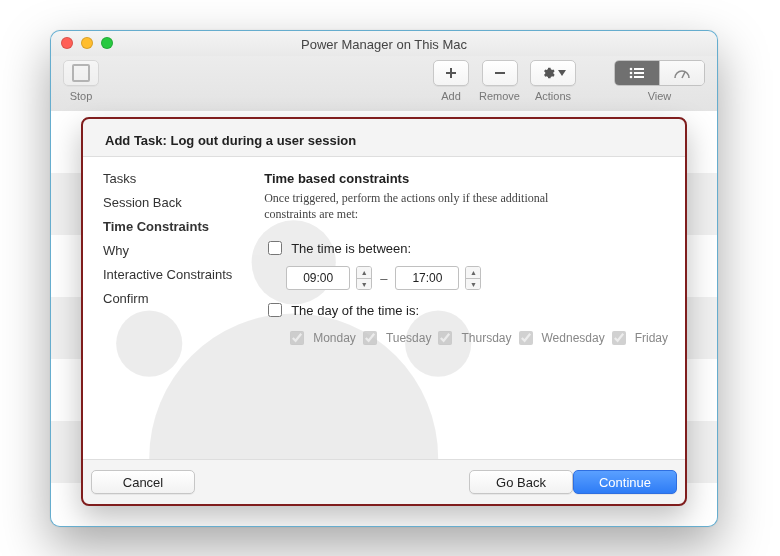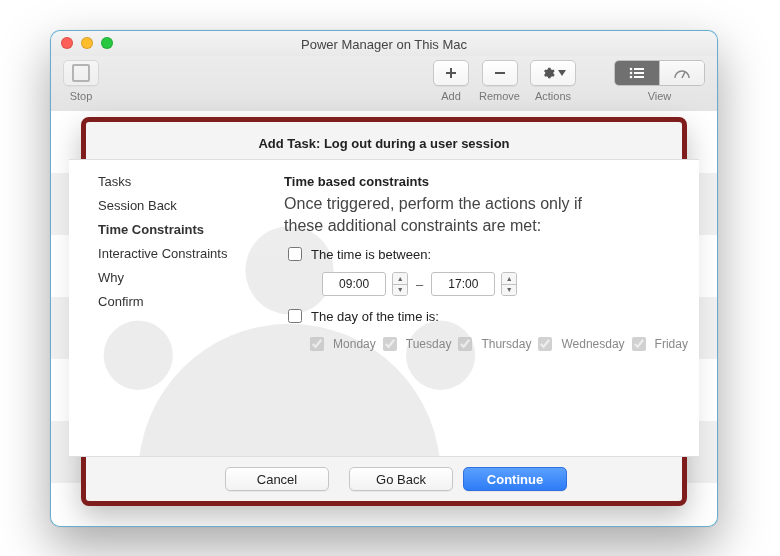--- a/index.html
+++ b/index.html
@@ -101,26 +101,25 @@
   .seg .seg-btn + .seg-btn { border-left:1px solid #c2c2c2; }
 
   
   .sheet {
     position: absolute;
     left: 30px;
     right: 30px;
     bottom: 20px;
     top: 86px;
     background: #f4f4f4;
-    border: 5px solid #7f1d1d;
+    border: 2px solid #7f1d1d;
     border-radius: 8px;
     box-shadow: 0 12px 30px rgba(0,0,0,0.25);
     display: flex;
     flex-direction: column;
-    align-items: center;
   }
   .sheet-header {
     padding: 14px 22px 8px 22px;
     font-weight: 600;
     font-size: 13px;
   }
   .sheet-body {
     flex: 1;
     display: flex;
     background: #fff;
@@ -131,52 +130,52 @@
   }
   .ghost {
     position: absolute;
     inset: 0;
     opacity: 0.07;
     pointer-events: none;
   }
 
   .nav {
     width: 172px;
-    padding: 14px 0 0 29px;
+    padding: 14px 0 0 20px;
     display: flex;
     flex-direction: column;
     gap: 9px;
     font-size: 13px;
     z-index: 1;
   }
   .nav-item { color:#333; }
   .nav-item.active { font-weight: 700; }
 
   .content {
     flex: 1;
-    padding: 14px 8px 0 14px;
+    padding: 14px 14px 0 14px;
     z-index: 1;
   }
   .content h3 {
     margin: 0 0 4px 0;
     font-size: 13px;
     font-weight: 700;
   }
-  .hint { font-size: 16px; color:#444; margin-bottom: 8px; line-height: 1.35; max-width: 310px; }
+  .hint { font-size: 12px; color:#444; margin-bottom: 16px; line-height: 1.35; max-width: 310px; font-family: Liberation Serif, serif; }
   .check-row { display:flex; align-items:center; gap:6px; margin-bottom: 8px; }
   input[type=checkbox] {
     width: 14px; height: 14px;
     accent-color: #3b82f6;
   }
   input[type=checkbox].greyed {
     accent-color: #bdbdbd;
   }
   .time-row {
     display:flex; align-items:center; gap:8px;
-    margin: 2px 0 10px 38px;
+    margin: 2px 0 10px 22px;
   }
   .time-field {
     width: 62px;
     height: 22px;
     border: 1px solid #c0c0c0;
     border-radius: 3px;
     background: #fff;
     display: flex;
     align-items: center;
   }
@@ -198,42 +197,39 @@
   .days {
     margin-left: 22px;
     display:flex; flex-direction:row; gap:3px;
     font-size: 12px;
   }
   .days label { display:flex; align-items:center; gap:6px; color:#888; }
   .days input[type=checkbox] { accent-color:#bfbfbf; }
 
   
   .sheet-footer {
-    padding: 10px 0;
+    padding: 10px 8px;
     display: flex;
     align-items: center;
-    gap: 10px;
-    margin-left: 24px;
   }
   .btn {
     height: 22px;
     min-width: 74px;
     padding: 0 14px;
     border: 1px solid #c6c6c6;
     border-radius: 5px;
     background: linear-gradient(#ffffff, #f2f2f2);
     font-size: 13px;
     display:flex; align-items:center; justify-content:center;
     box-shadow: 0 1px 0 rgba(0,0,0,0.05);
   }
   .btn.primary {
     background: linear-gradient(#5aa0ff, #2e7cf6);
     border-color: #2f6fe0;
     color: #fff;
-    font-weight: bold;
   }
 
   
   .bg-stripes {
     position: absolute;
     left:0; right:0;
     top: 80px;
     bottom: 0;
   }
   .bg-stripes .row {
@@ -345,22 +341,22 @@
           <circle cx="118" cy="62" r="11"></circle>
           <circle cx="28" cy="145" r="11"></circle>
           <circle cx="112" cy="145" r="11"></circle>
         </g>
       </svg>
 
       <div class="nav">
         <div class="nav-item">Tasks</div>
         <div class="nav-item">Session Back</div>
         <div class="nav-item active">Time Constraints</div>
+        <div class="nav-item">Why</div>
         <div class="nav-item">Interactive Constraints</div>
-        <div class="nav-item">Why</div>
         <div class="nav-item">Confirm</div>
       </div>
 
       <div class="content">
         <h3>Time based constraints</h3>
         <div class="hint">Once triggered, perform the actions only if these additional constraints are met:</div>
 
         <div class="check-row">
           <input type="checkbox" style="">
           <span>The time is between:</span>

